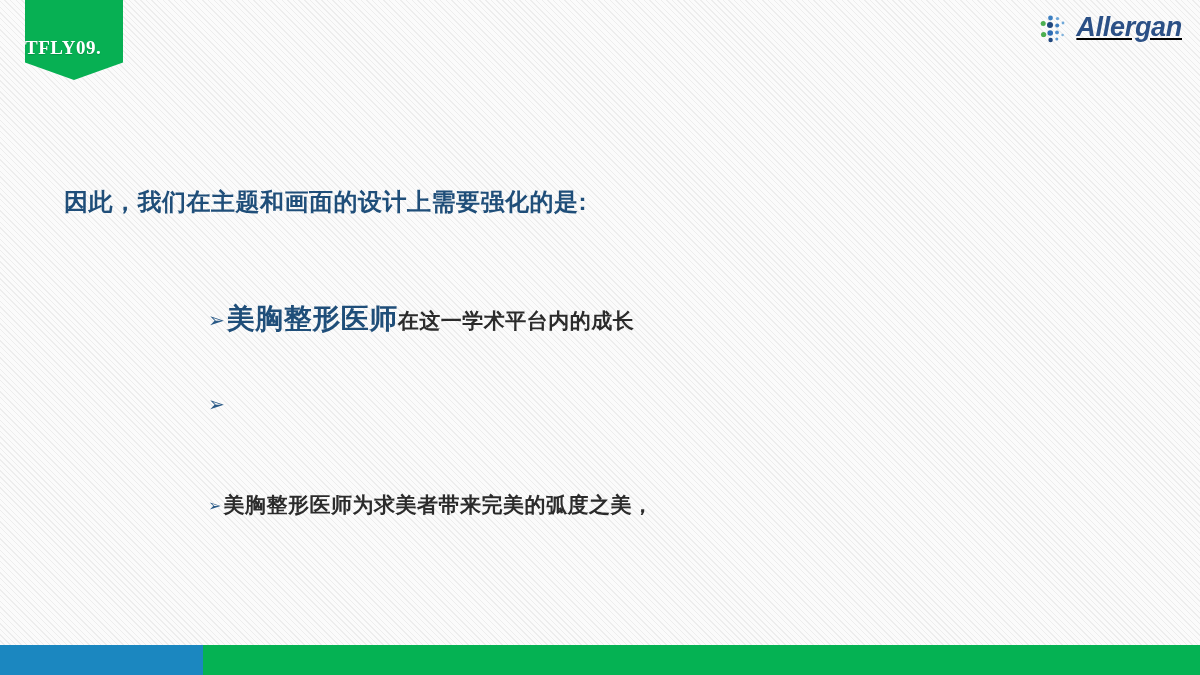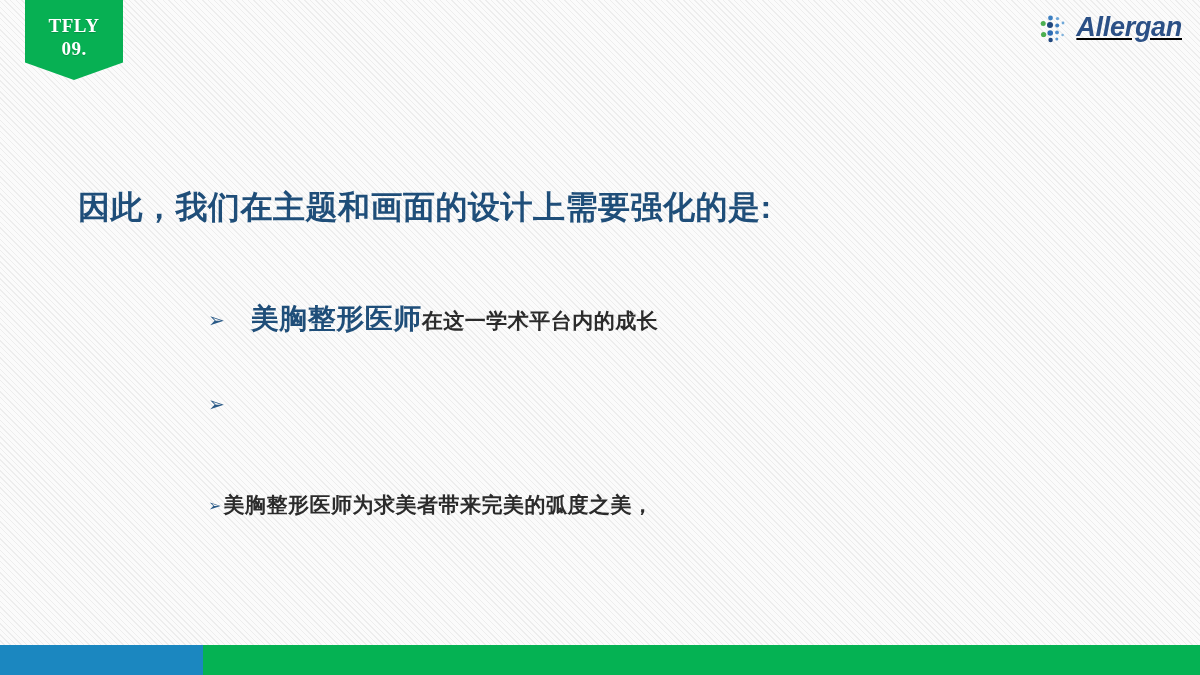--- a/index.html
+++ b/index.html
@@ -32,21 +32,21 @@
   
   #chapter-badge {
     position: absolute;
     left: 25px;
     top: 0px;
     width: 98px;
     height: 80px;
     background: #07b053;
     clip-path: polygon(0% 0%, 100% 0%, 100% 78%, 50% 100%, 0% 78%);
     display: flex;
-    flex-direction: column;
+    flex-direction: row;
     align-items: center;
     justify-content: flex-start;
     padding-top: 14px;
     box-sizing: border-box;
   }
   .badge-line {
     color: #ffffff;
     font-family: "Liberation Serif", "DejaVu Serif", serif;
     font-weight: bold;
     font-size: 19px;
@@ -84,23 +84,23 @@
   #content {
     position: absolute;
     left: 0;
     top: 0;
     width: 1200px;
     height: 675px;
   }
 
   #headline {
     position: absolute;
-    left: 78px;
+    left: 64px;
     top: 186px;
-    font-size: 32px;
+    font-size: 24px;
     font-weight: bold;
     color: #1f4e79;
     letter-spacing: 0.5px;
     white-space: nowrap;
   }
 
   .bullet-row {
     position: absolute;
     left: 208px;
     display: flex;
@@ -121,21 +121,20 @@
   }
   #bullet-row-3 .bullet-marker {
     font-size: 16px;
   }
 
   .seg-emph {
     color: #1f4e79;
     font-weight: bold;
     font-size: 28px;
     letter-spacing: 0.5px;
-    margin-left: 24px;
   }
   .seg-plain {
     color: #2b2b2b;
     font-weight: bold;
     font-size: 21px;
     letter-spacing: 0.5px;
   }
 
   
   #footer-bars {

